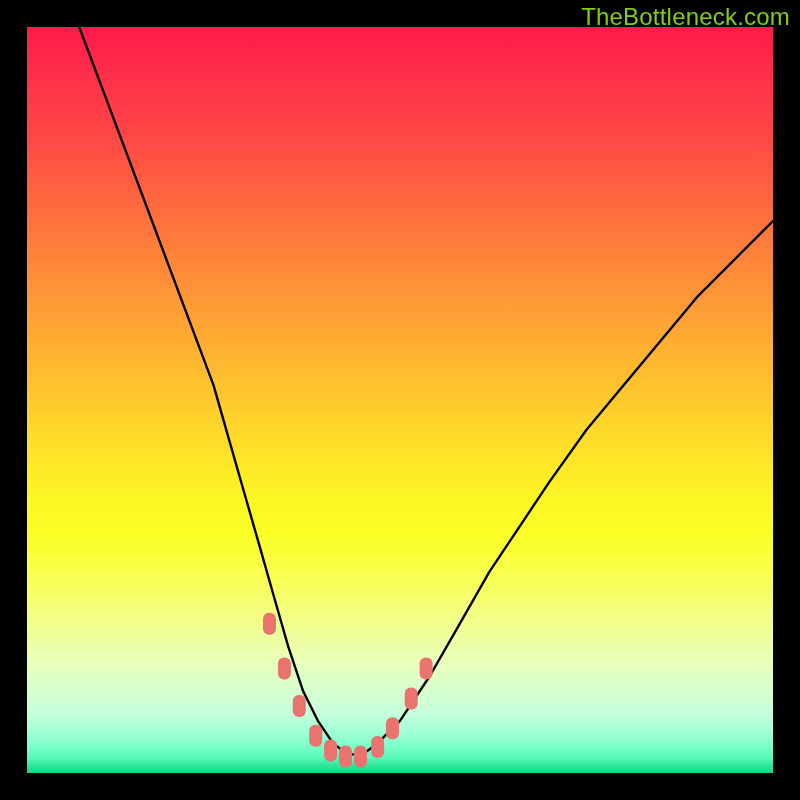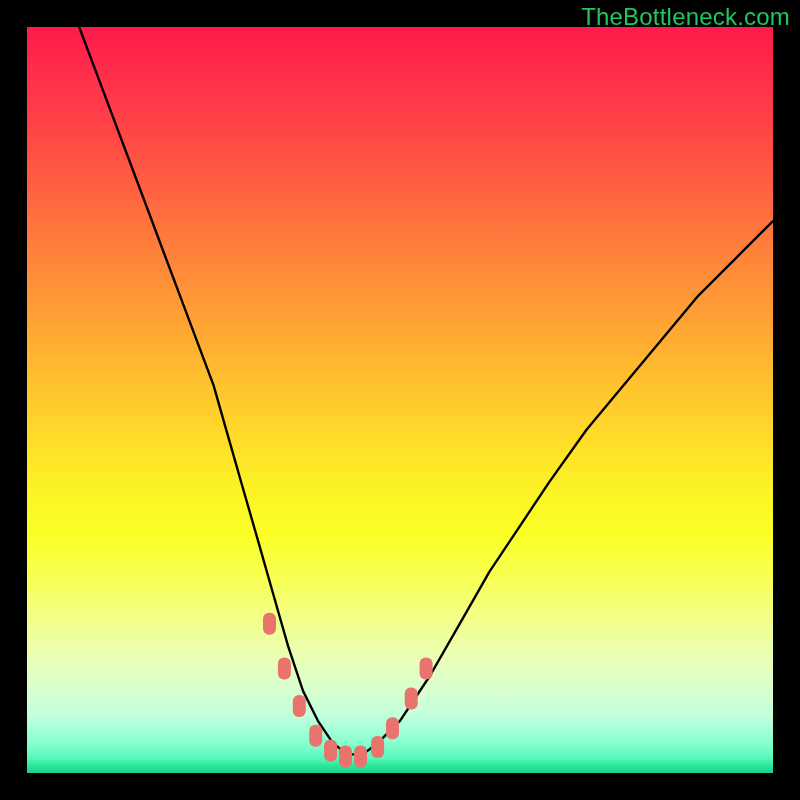--- a/index.html
+++ b/index.html
@@ -51,21 +51,21 @@
       #86ffcf 96%,
       #57f8ba 98%,
       #2de79a 99%,
       #1bd187 100%
     );
   }
   .watermark {
     position: absolute;
     top: 3px;
     right: 10px;
-    color: #22c55e;
+    color: #84cc16;
     font-size: 24px;
     font-weight: 500;
     letter-spacing: 0.2px;
     user-select: none;
   }
   svg.curve-layer {
     position: absolute;
     left: 0;
     top: 0;
     width: 746px;

